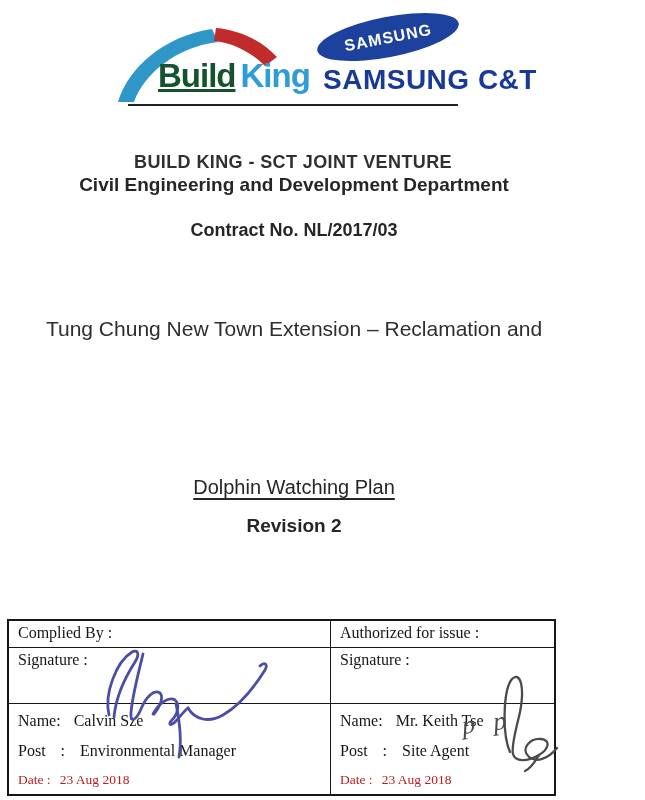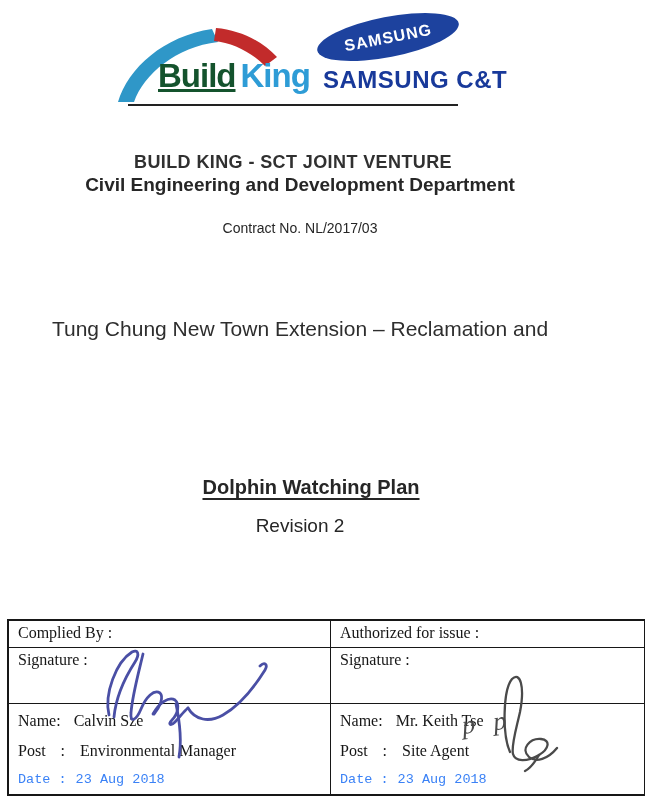--- a/index.html
+++ b/index.html
@@ -11,55 +11,55 @@
   
   .bk-arch { position:absolute; left:112px; top:24px; }
   .bk-wordmark {
     position:absolute; left:158px; top:56px; line-height:40px;
     font-size:33px; font-weight:bold; letter-spacing:-1px; white-space:nowrap;
   }
   .bk-build { color:#14532d;text-decoration:underline; }
   .bk-king  { color:#2e9cd6; margin-left:5px; }
   .sct-wordmark {
     position:absolute; left:323px; top:66px; line-height:28px;
-    font-size:24px; font-weight:bold; letter-spacing:0.5px; color:#18399a; white-space:nowrap;
+    font-size:28px; font-weight:bold; letter-spacing:0.5px; color:#18399a; white-space:nowrap;
   }
   .samsung-oval { position:absolute; left:312px; top:8px; }
   .samsung-oval text { font-family:"Liberation Sans", sans-serif; }
   .jv-rule { position:absolute; left:128px; top:104px; width:330px; height:2px; background:#222222; }
   .jv-banner {
     position:absolute; left:126px; top:108px; width:334px; text-align:center;
     font-size:18px; font-weight:bold; letter-spacing:0.4px; color:#303030;
     line-height:26px; white-space:nowrap;margin-top:41px;
   }
   
-  .centered { position:absolute; left:0; width:588px; text-align:center;margin-left:6px; }
+  .centered { position:absolute; left:0; width:588px; text-align:center; }
   .h-dept     { top:174px; font-size:19px;  font-weight:bold; }
-  .h-contract { top:220px; font-size:14px; font-weight:normal; }
+  .h-contract { top:220px; font-size:18px; font-weight:bold; }
   .h-project  { top:315px; font-size:21px; line-height:27px; font-weight:normal; color:#2e2e2e; }
-  .h-title    { top:476px; font-size:20px; font-weight:bold;padding-left:11px; }
+  .h-title    { top:476px; font-size:20px; font-weight:normal; }
   .h-title .u { text-decoration:underline; text-decoration-thickness:2px; text-underline-offset:4px; }
-  .h-rev      { top:515px; font-size:19px; font-weight:normal; }
+  .h-rev      { top:515px; font-size:19px; font-weight:bold; }
   
   .approval {
-    position:absolute; left:7px; top:619px; width:639px; height:177px;
+    position:absolute; left:7px; top:619px; width:549px; height:177px;
     border:2px solid #171717; box-sizing:border-box;
     display:grid; grid-template-columns:322px 1fr; grid-template-rows:27px 56px 1fr;
     font-family:"Liberation Serif", serif; font-size:16px; color:#161616;
     background:#fff;
   }
   .cell { padding:3px 9px; box-sizing:border-box; }
   .c-left { border-right:1.5px solid #171717; }
   .r1 { border-bottom:1.5px solid #171717; }
   .r2 { border-bottom:1.5px solid #171717; }
   .kv-name { margin-top:5px; }
   .kv-post { margin-top:12px; }
   .kv-date {
-    margin-top:12px; font-family:Liberation Mono, monospace;
-    font-size:13.5px; color:#3b82f6;
+    margin-top:12px; font-family:Liberation Serif, serif;
+    font-size:13.5px; color:#b91c1c;
   }
   .gap-n { margin-left:13px; }
   .gap-p { margin-left:15px; }
   .gap-d { margin-left:9px; }
   
   .sig { position:absolute; z-index:5; pointer-events:none; }
   .sig-left  { left:83px;  top:647px; }
   .sig-right { left:447px; top:672px; }
   .sig-right text { font-family:"Liberation Serif", serif; }
 </style>

